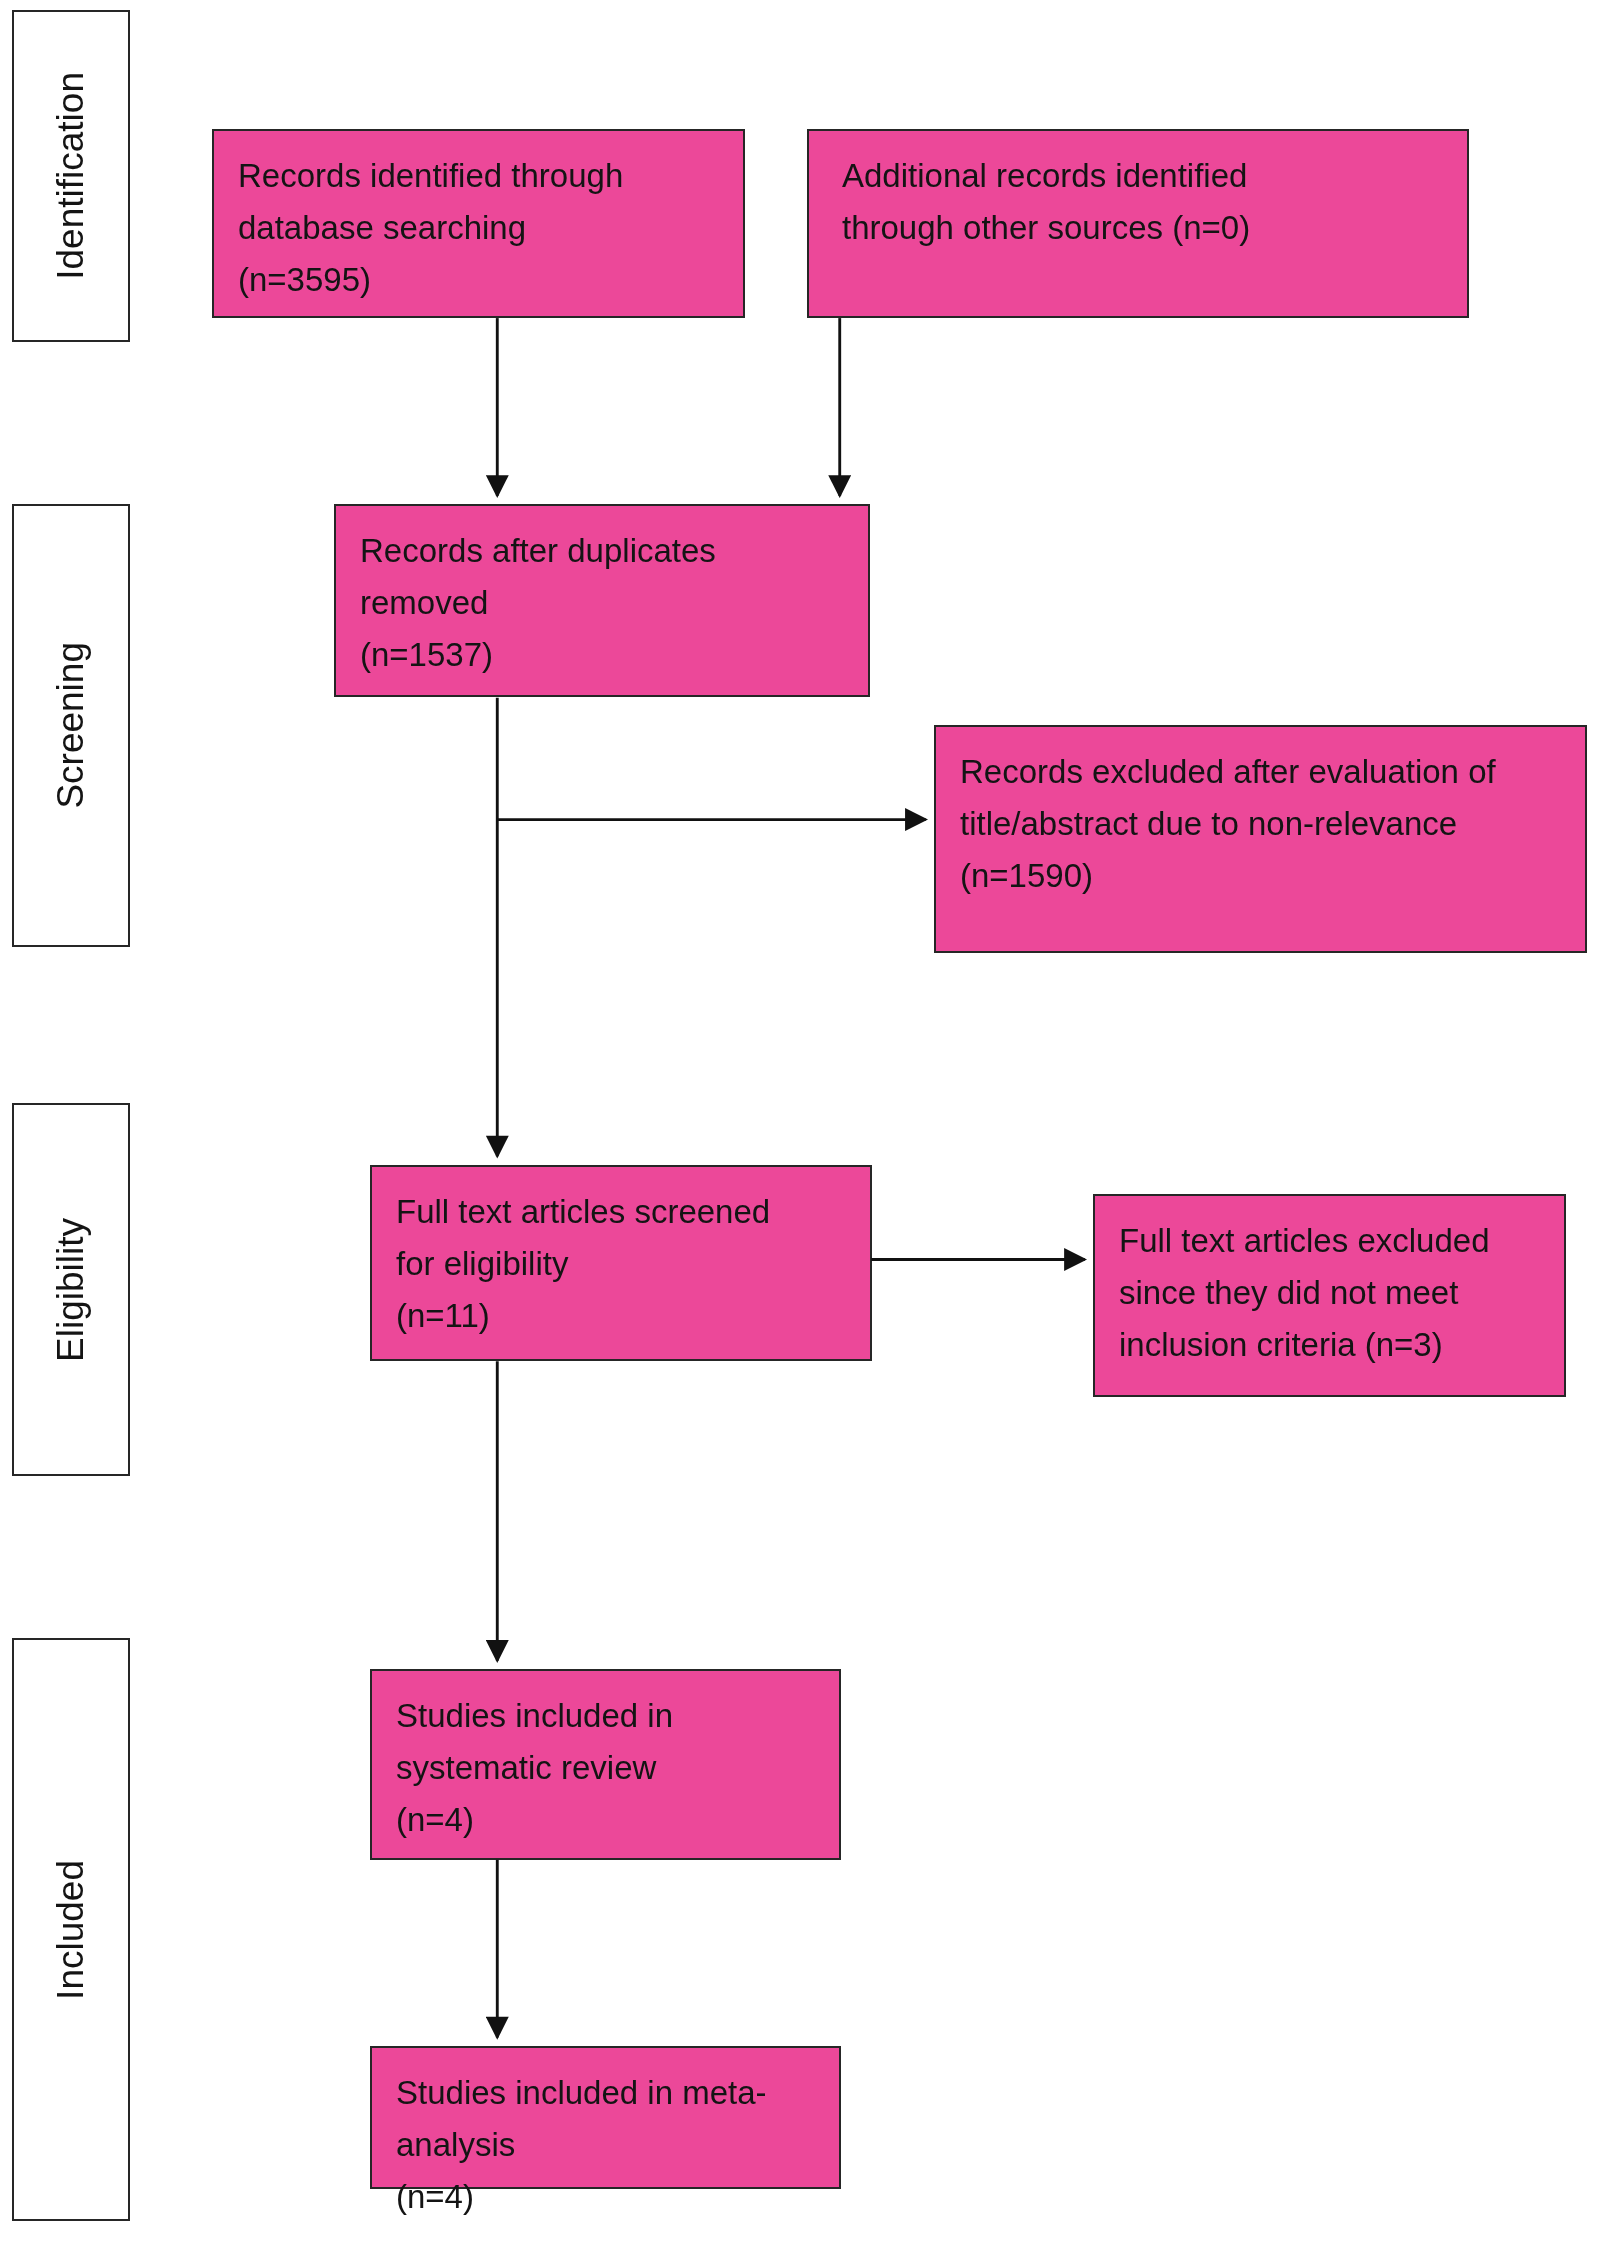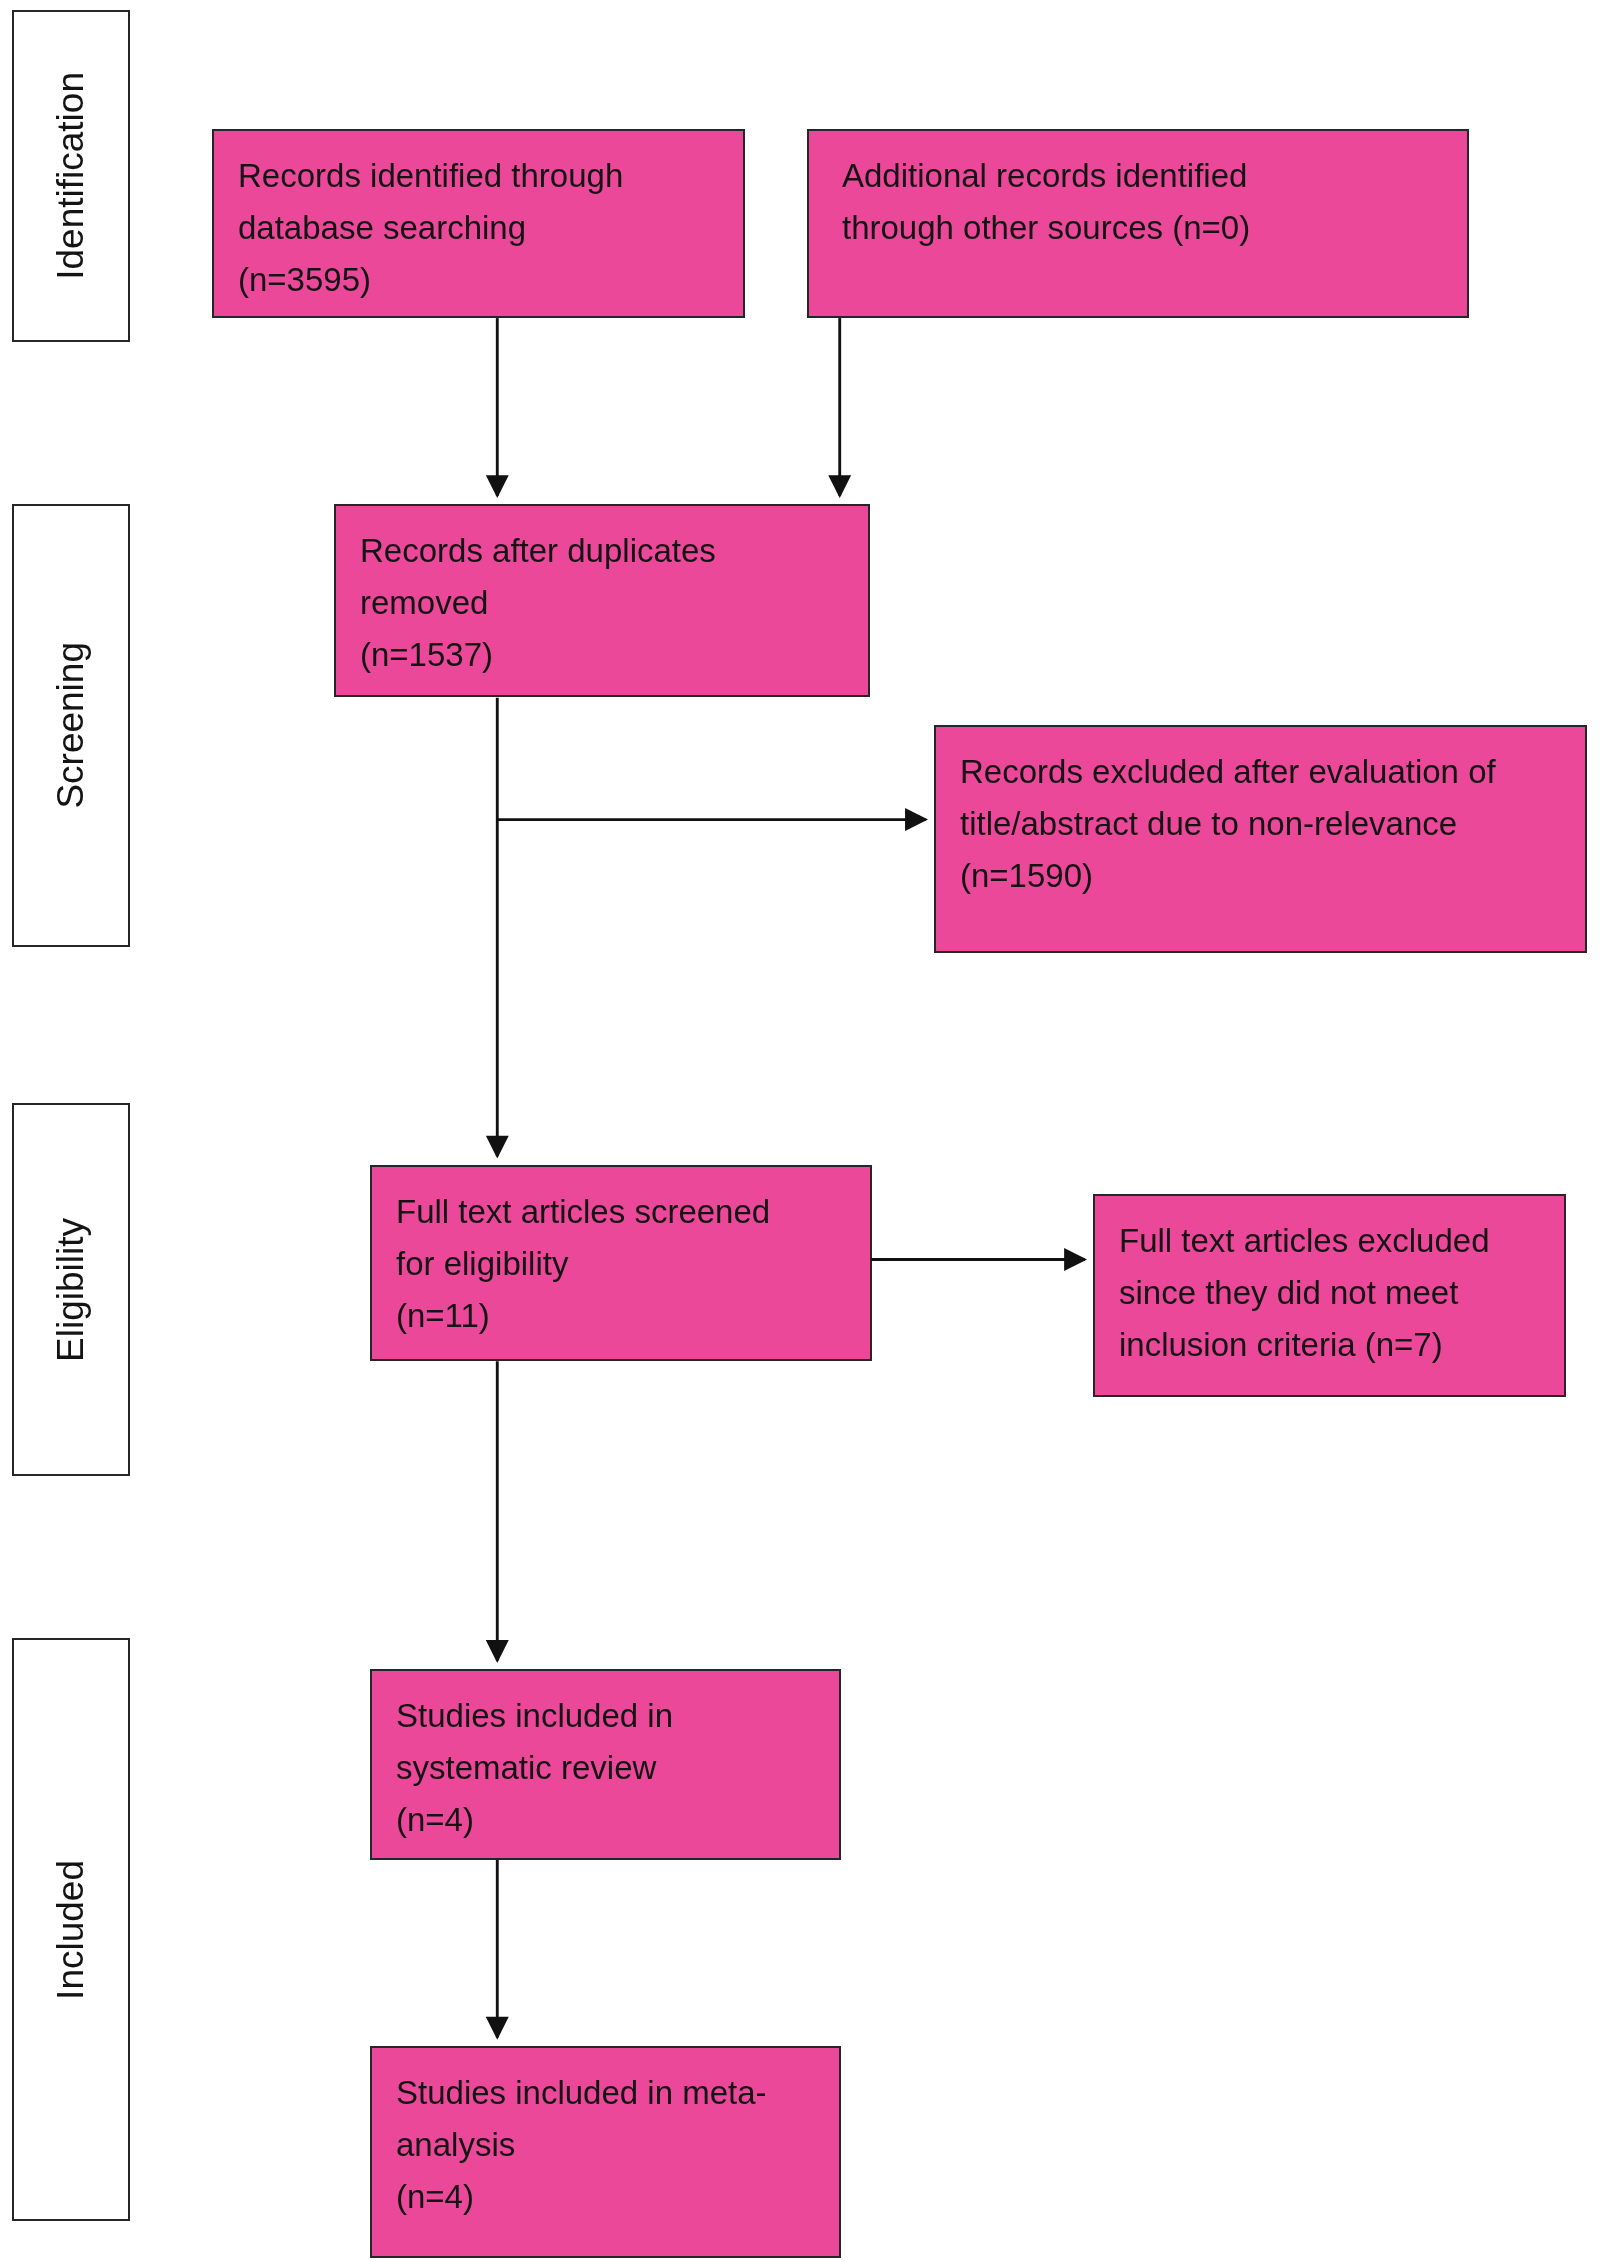--- a/index.html
+++ b/index.html
@@ -57,21 +57,21 @@
   #stage-eligibility    { left: 11.5px;  top: 1103px; width: 118px; height: 373px; }
   #stage-included       { left: 11.5px;  top: 1638px; width: 118px; height: 583px; }
 
   #box-records-identified   { left: 212px;  top: 129px;  width: 533px; height: 189px; }
   #box-additional-records   { left: 807px; top: 129px;  width: 662px; height: 189px; padding-left: 33px; }
   #box-duplicates-removed   { left: 334px;  top: 504px;  width: 536px; height: 193px; }
   #box-records-excluded     { left: 934px; top: 725px; width: 653px; height: 228px; }
   #box-fulltext-screened    { left: 370px;  top: 1165px; width: 502px; height: 196px; }
   #box-fulltext-excluded    { left: 1093px; top: 1194px; width: 473px; height: 203px; }
   #box-systematic-review    { left: 370px;  top: 1669px; width: 471px; height: 191px; }
-  #box-meta-analysis        { left: 370px;  top: 2046px; width: 471px; height: 212px; }
+  #box-meta-analysis        { left: 370px;  top: 2046px; width: 471px; height: 143px; }
 </style>
 </head>
 <body>
 
 <div class="stage-box" id="stage-identification">
   <span class="stage-text">Identification</span>
 </div>
 <div class="stage-box" id="stage-screening">
   <span class="stage-text">Screening</span>
 </div>
@@ -102,21 +102,21 @@
 (n=1590)</div>
 </div>
 <div class="flow-box" id="box-fulltext-screened">
   <div class="box-text">Full text articles screened
 for eligibility
 (n=11)</div>
 </div>
 <div class="flow-box" id="box-fulltext-excluded">
   <div class="box-text">Full text articles excluded
 since they did not meet
-inclusion criteria (n=7)</div>
+inclusion criteria (n=3)</div>
 </div>
 <div class="flow-box" id="box-systematic-review">
   <div class="box-text">Studies included in
 systematic review
 (n=4)</div>
 </div>
 <div class="flow-box" id="box-meta-analysis">
   <div class="box-text">Studies included in meta-
 analysis
 (n=4)</div>

